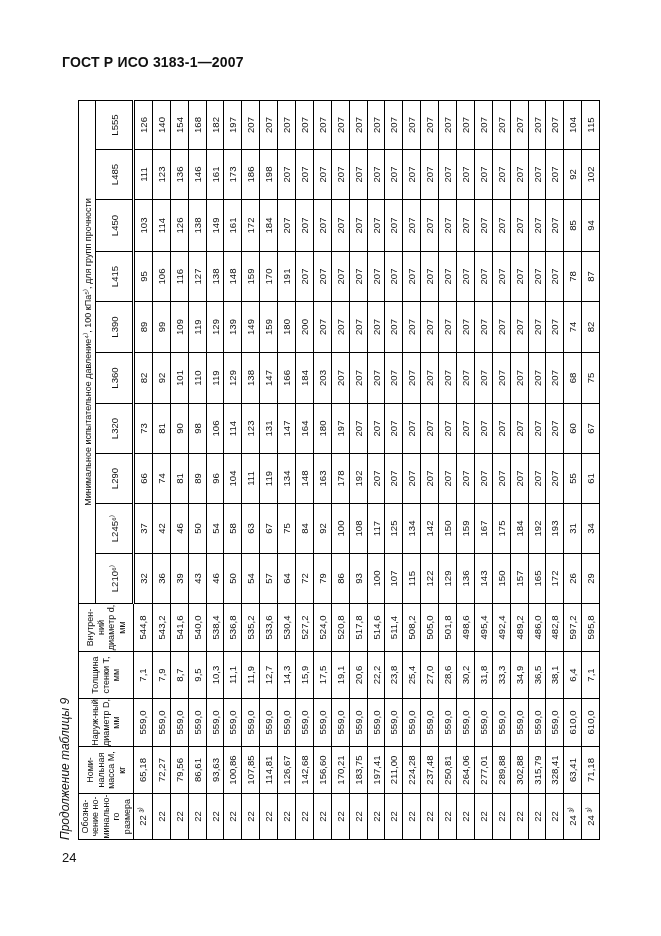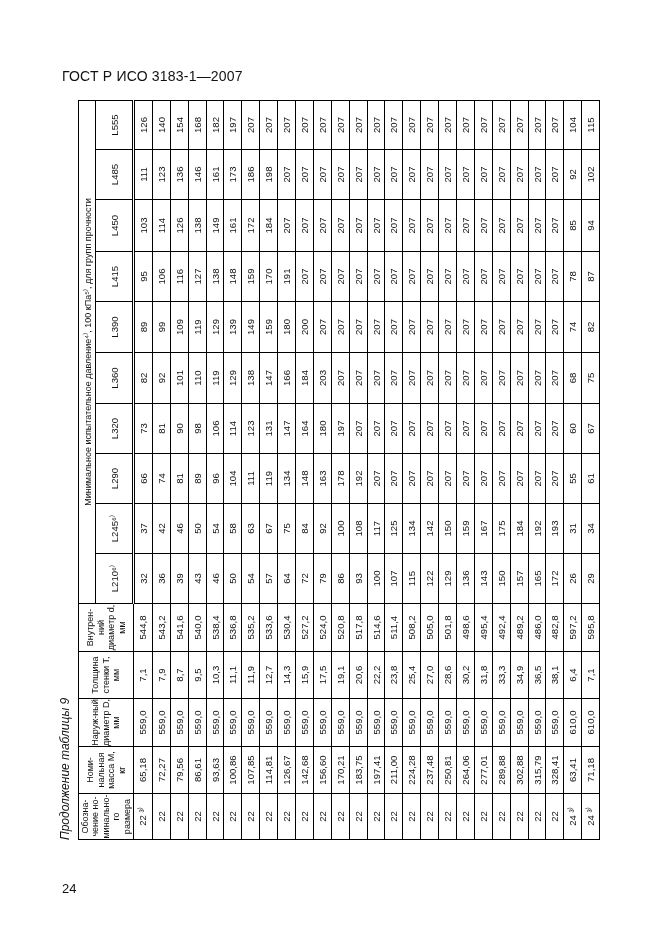--- a/index.html
+++ b/index.html
@@ -1,18 +1,18 @@
 <!DOCTYPE html>
 <html><head>
 <meta charset="utf-8">
 <style>
   html, body { margin:0; padding:0; }
   body { width:661px; height:936px; background:#ffffff; position:relative; overflow:hidden;
          font-family:"Liberation Sans", sans-serif; color:#111; }
-  .doc-header { position:absolute; left:62px; top:68px; font-size:14px; font-weight:normal; letter-spacing:0.2px; }
+  .doc-header { position:absolute; left:62px; top:54px; font-size:14px; font-weight:bold; letter-spacing:0.2px; }
   .rot-wrap { position:absolute; left:78px; top:840px; width:739px; height:487px;
               transform-origin:0 0; transform:rotate(-90deg); }
   .caption { position:absolute; left:0; top:-20px; font-size:12px; font-style:italic; }
   table { border-collapse:collapse; table-layout:fixed; width:739px; font-size:9.6px; }
   td, th { border:1px solid #000; padding:0; text-align:center; vertical-align:middle;
            font-weight:normal; overflow:hidden; white-space:nowrap; }
   th.tall { white-space:normal; line-height:10.5px; font-size:9px; }
   th.grp { height:16px; font-size:9px; }
   th.sub { height:36px; }
   thead tr:last-child th { border-bottom:3px double #000; }
@@ -505,13 +505,13 @@
           <td>82</td>
           <td>87</td>
           <td>94</td>
           <td>102</td>
           <td>115</td>
         </tr>
       </tbody>
   </table>
 </div>
 
-<div style="position:absolute;left:62px;top:881px;font-size:13px;">24</div>
+<div style="position:absolute;left:62px;top:850px;font-size:13px;">24</div>
 
 </body></html>

